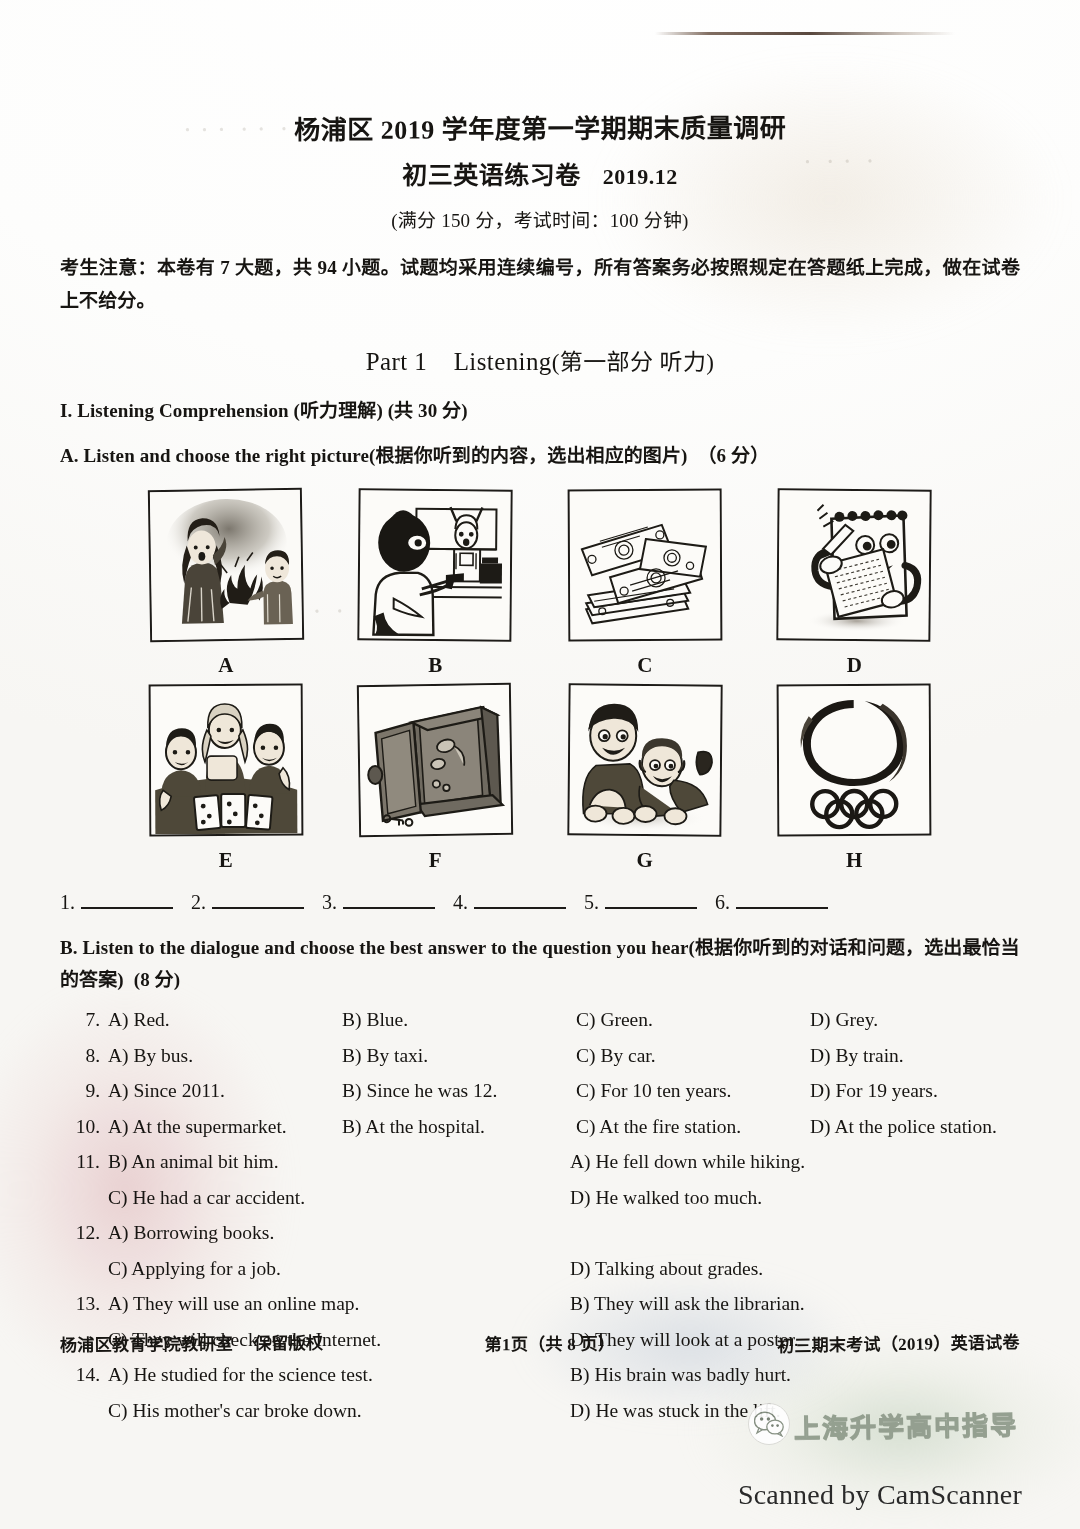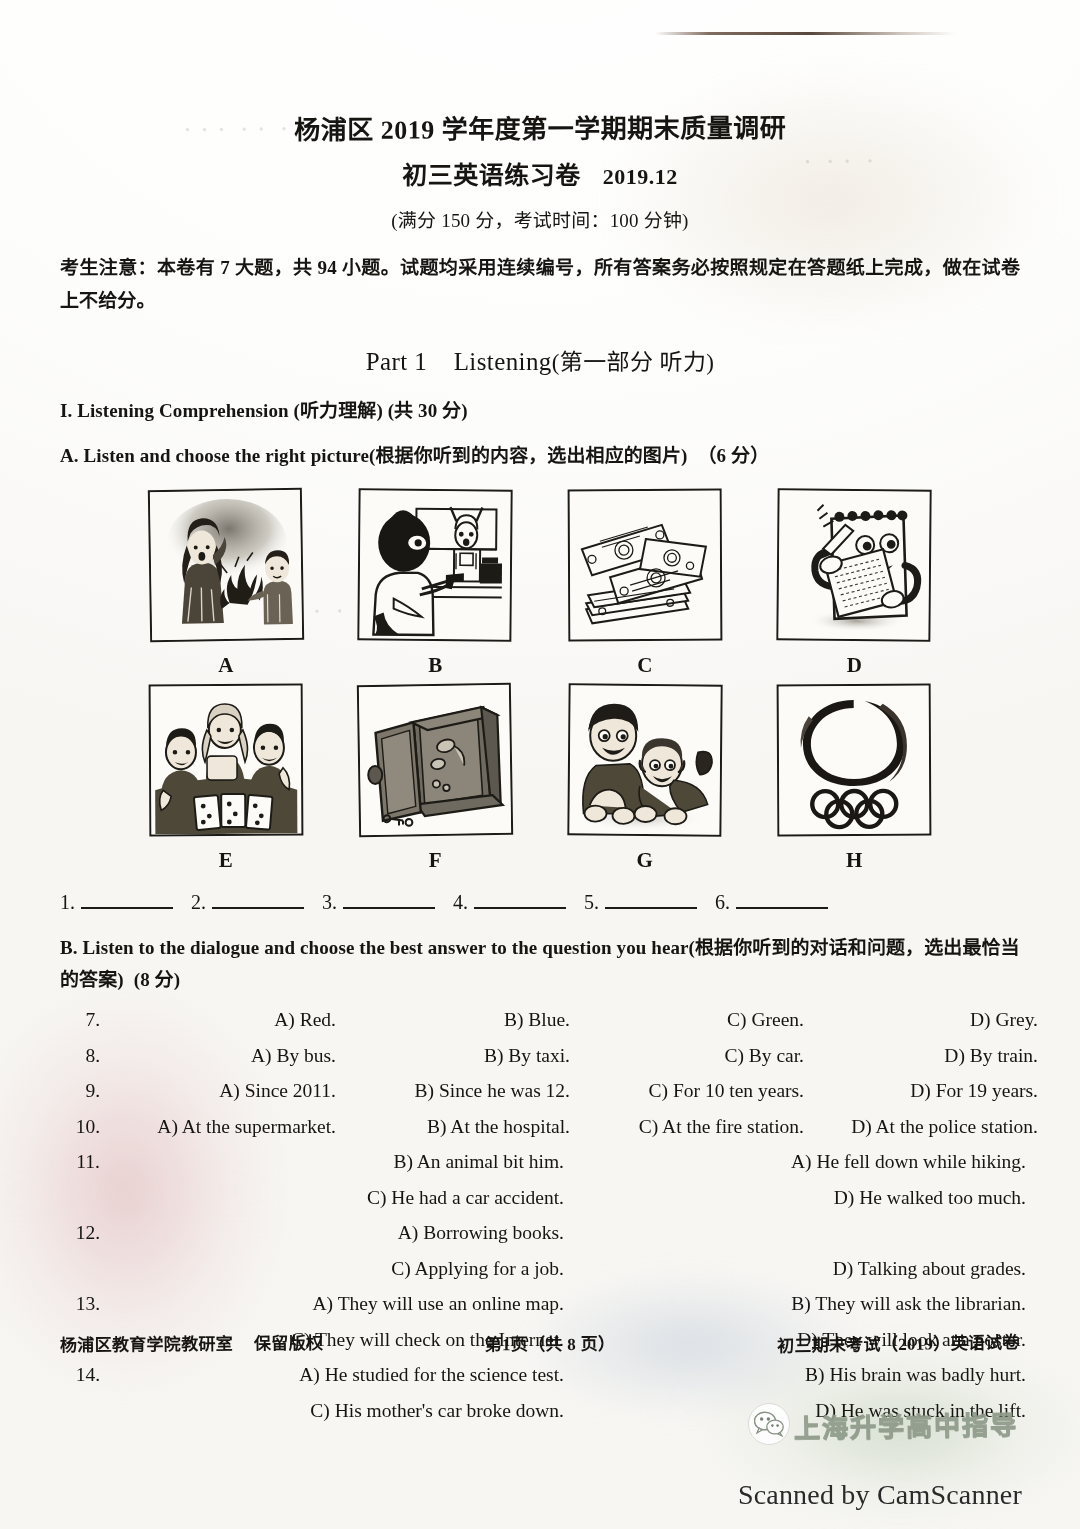--- a/index.html
+++ b/index.html
@@ -199,21 +199,21 @@
     align-items: baseline;
     line-height: 1.82;
   }
   .q .qnum {
     width: 40px;
     flex: 0 0 40px;
     text-align: right;
     padding-right: 8px;
     font-family: "Liberation Serif", serif;
   }
-  .q .opts { display: flex; flex: 1 1 auto; text-align: right; }
+  .q .opts { display: flex; flex: 1 1 auto; }
   .q.cols4 .opt { flex: 0 0 25%; }
   .q.cols4.tight .opt:nth-child(1) { flex: 0 0 25%; }
   .q.cols2 .opt { flex: 0 0 50%; }
   .q .opt { padding-right: 6px; }
   .q.indent .qnum { visibility: hidden; }
 
   
   .footer {
     position: absolute;
     left: 60px;

